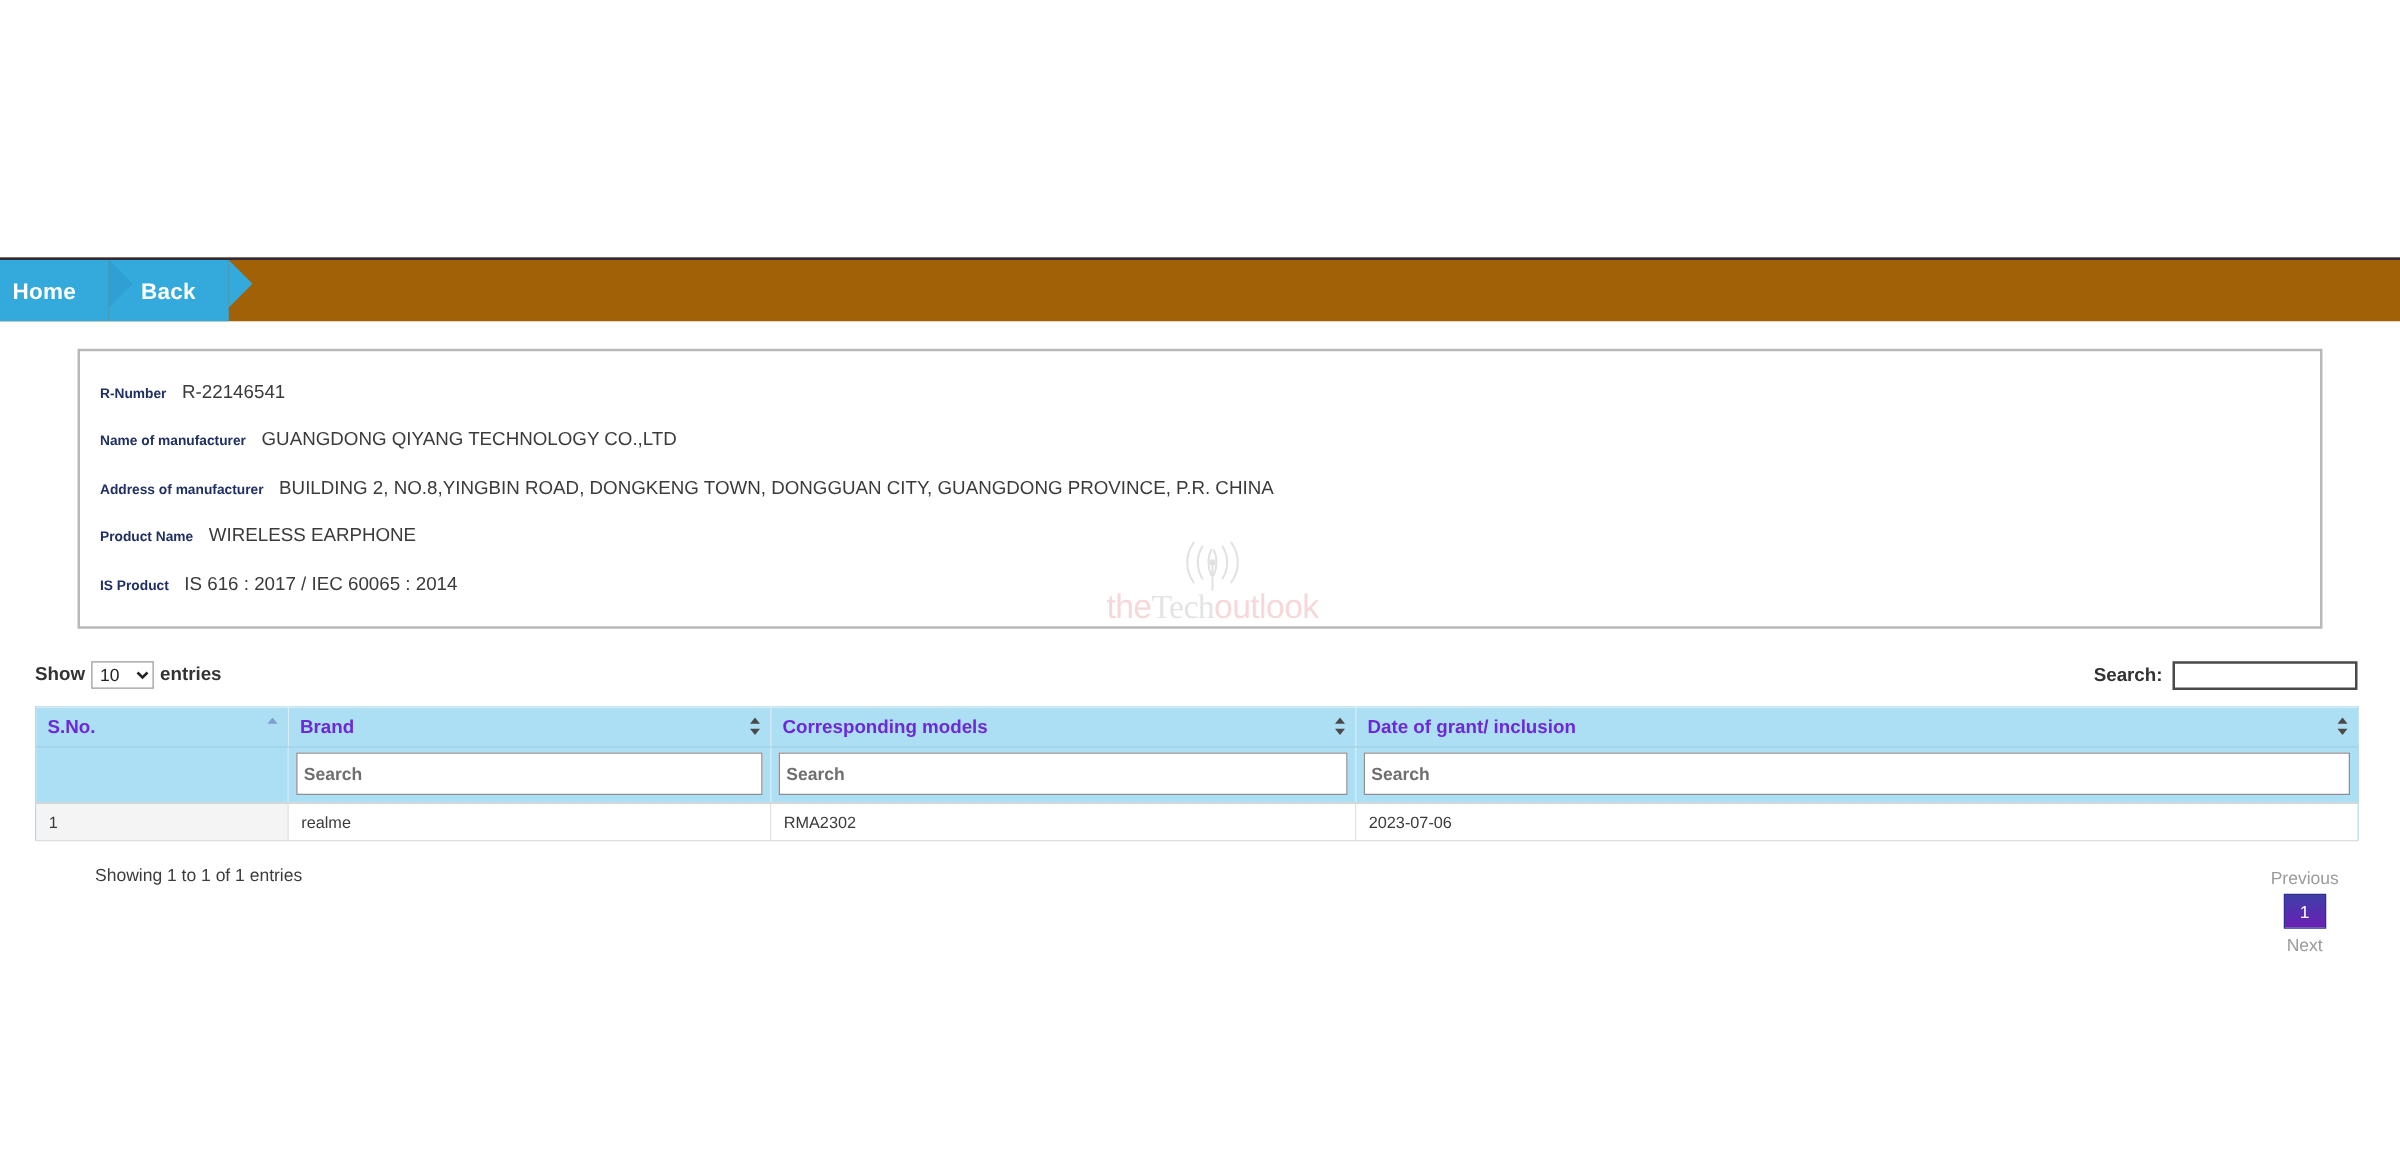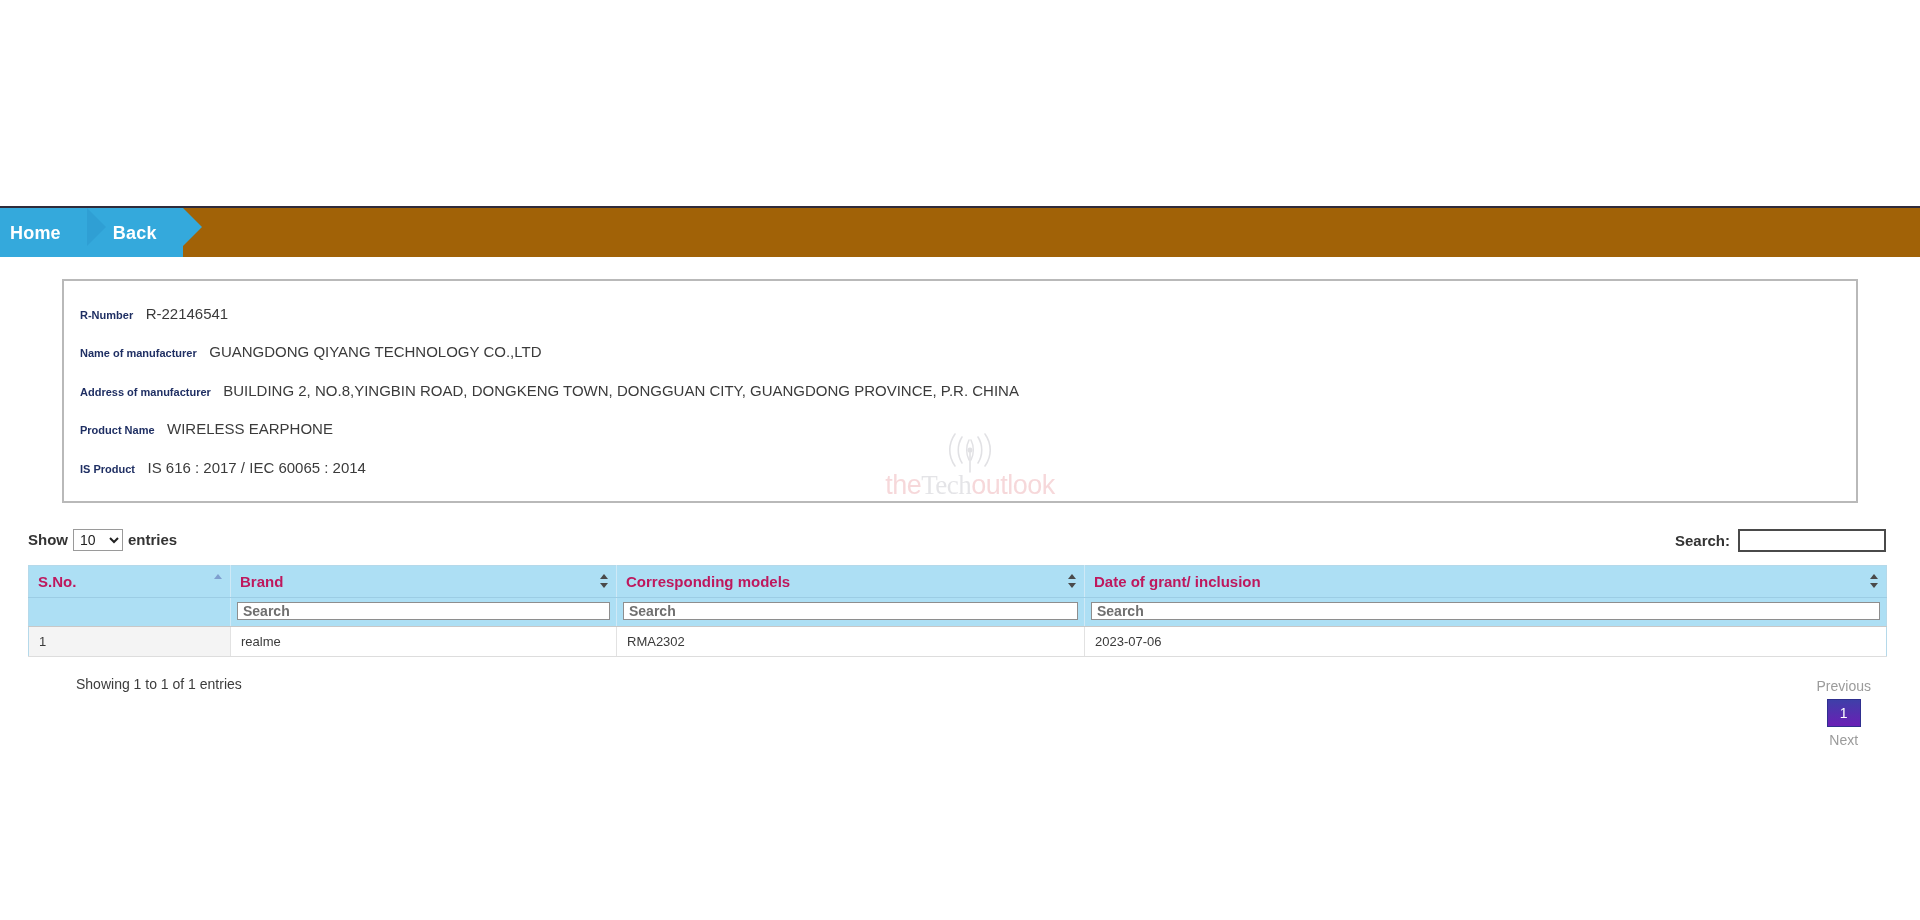--- a/index.html
+++ b/index.html
@@ -144,21 +144,21 @@
     table-layout: fixed;
     border: 1px solid #b5d9ea;
   }
   table.dt col.c1 { width: 202px; }
   table.dt col.c2 { width: 386px; }
   table.dt col.c3 { width: 468px; }
   table.dt col.c4 { width: 802px; }
 
   table.dt thead th {
     background: #addff4;
-    color: #be185d;
+    color: #6d28d9;
     font-size: 15px;
     font-weight: bold;
     text-align: left;
     padding: 7px 9px;
     border-right: 1px solid #cfe9f6;
     border-bottom: 1px solid #9ccde4;
     position: relative;
     white-space: nowrap;
   }
   table.dt thead th:last-child { border-right: none; }
@@ -183,21 +183,21 @@
 
   tr.filter-row td {
     background: #addff4;
     padding: 4px 6px 6px 6px;
     border-right: 1px solid #cfe9f6;
     border-bottom: 1px solid #c8c8c8;
   }
   tr.filter-row td:last-child { border-right: none; }
   tr.filter-row input {
     width: 100%;
-    height: 18px;
+    height: 34px;
     border: 1px solid #8e8e8e;
     background: #ffffff;
     font-size: 14px;
     color: #555;
     padding: 1px 5px;
     font-family: "Liberation Sans", sans-serif;
   }
   tr.filter-row input::placeholder { color: #6f6f6f; font-weight: bold; }
   tr.filter-row td.empty-filter { background: #addff4; }
 

